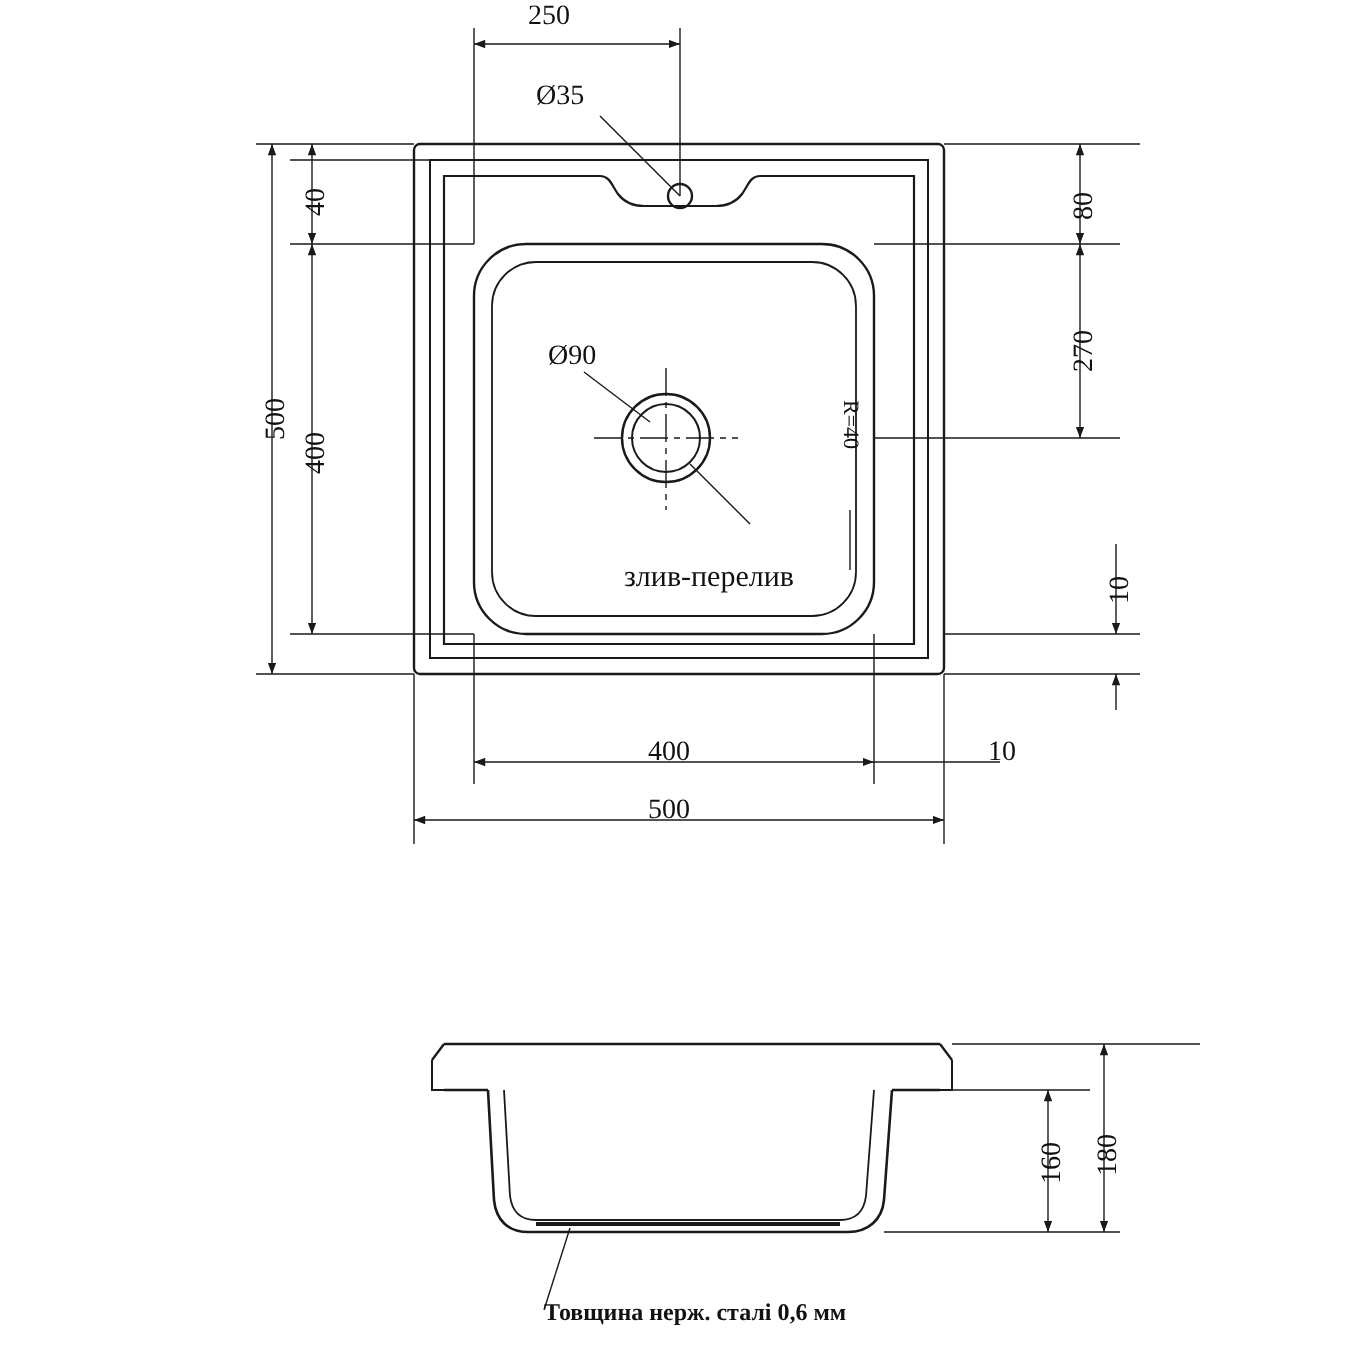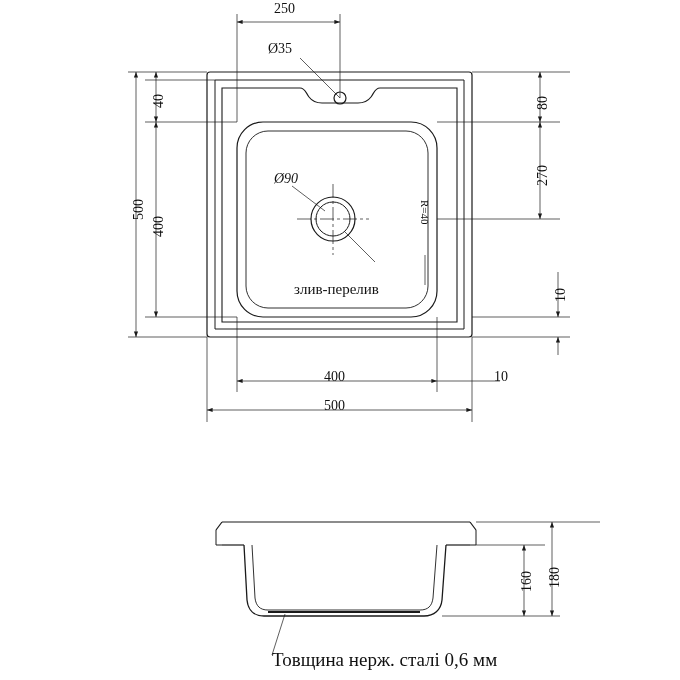--- a/index.html
+++ b/index.html
@@ -32,21 +32,21 @@
     transform-origin: left top;
     transform: rotate(-90deg);
   }
   .lbl.rotm90 {
     transform-origin: left top;
     transform: rotate(90deg);
   }
   .dim { font-size: 14px; }
   .dim-xs { font-size: 11px; }
   .note { font-size: 15px; }
-  .note-big { font-size: 19px; }
+  .note-big { font-size: 12px; font-weight: bold; }
 </style>
 </head>
 <body>
 
 <svg id="sheet" viewBox="0 0 680 680" xmlns="http://www.w3.org/2000/svg">
   <defs>
     <marker id="arrowEnd" markerWidth="9" markerHeight="9" refX="8" refY="3" orient="auto" markerUnits="strokeWidth">
       <path d="M0,0 L8,3 L0,6 z" fill="#1a1a1a"></path>
     </marker>
     <marker id="arrowStart" markerWidth="9" markerHeight="9" refX="0" refY="3" orient="auto" markerUnits="strokeWidth">
@@ -153,34 +153,34 @@
     <line x1="476" y1="545" x2="545" y2="545"></line>
 
     <line x1="524" y1="545" x2="524" y2="616" marker-start="url(#arrowStart)" marker-end="url(#arrowEnd)"></line>
 
     <line x1="552" y1="522" x2="552" y2="616" marker-start="url(#arrowStart)" marker-end="url(#arrowEnd)"></line>
 
     <line x1="285" y1="614" x2="272" y2="655"></line>
   </g>
 </svg>
 
-<div class="lbl dim" style="left:274px; top:2px;">250</div>
+<div class="lbl dim" style="left:264px; top:2px;">250</div>
 <div class="lbl dim" style="left:268px; top:42px;">Ø35</div>
 
 <div class="lbl dim rot90" style="left:152px; top:108px;">40</div>
 <div class="lbl dim rot90" style="left:152px; top:237px;">400</div>
 <div class="lbl dim rot90" style="left:132px; top:220px;">500</div>
 
 <div class="lbl dim rot90" style="left:536px; top:110px;">80</div>
 <div class="lbl dim rot90" style="left:536px; top:186px;">270</div>
 <div class="lbl dim rot90" style="left:554px; top:302px;">10</div>
 
-<div class="lbl dim" style="left:274px; top:172px;font-style:italic;">Ø90</div>
+<div class="lbl dim" style="left:274px; top:172px;">Ø90</div>
 <div class="lbl dim-xs rotm90" style="left:430px; top:200px;">R=40</div>
-<div class="lbl note" style="left:294px; top:282px;">злив-перелив</div>
+<div class="lbl note" style="left:312px; top:282px;">злив-перелив</div>
 
 <div class="lbl dim" style="left:324px; top:370px;">400</div>
 <div class="lbl dim" style="left:494px; top:370px;">10</div>
 <div class="lbl dim" style="left:324px; top:399px;">500</div>
 
 <div class="lbl dim rot90" style="left:520px; top:592px;">160</div>
 <div class="lbl dim rot90" style="left:548px; top:588px;">180</div>
 
 <div class="lbl note-big" style="left:272px; top:650px;">Товщина нерж. сталі 0,6 мм</div>
 

